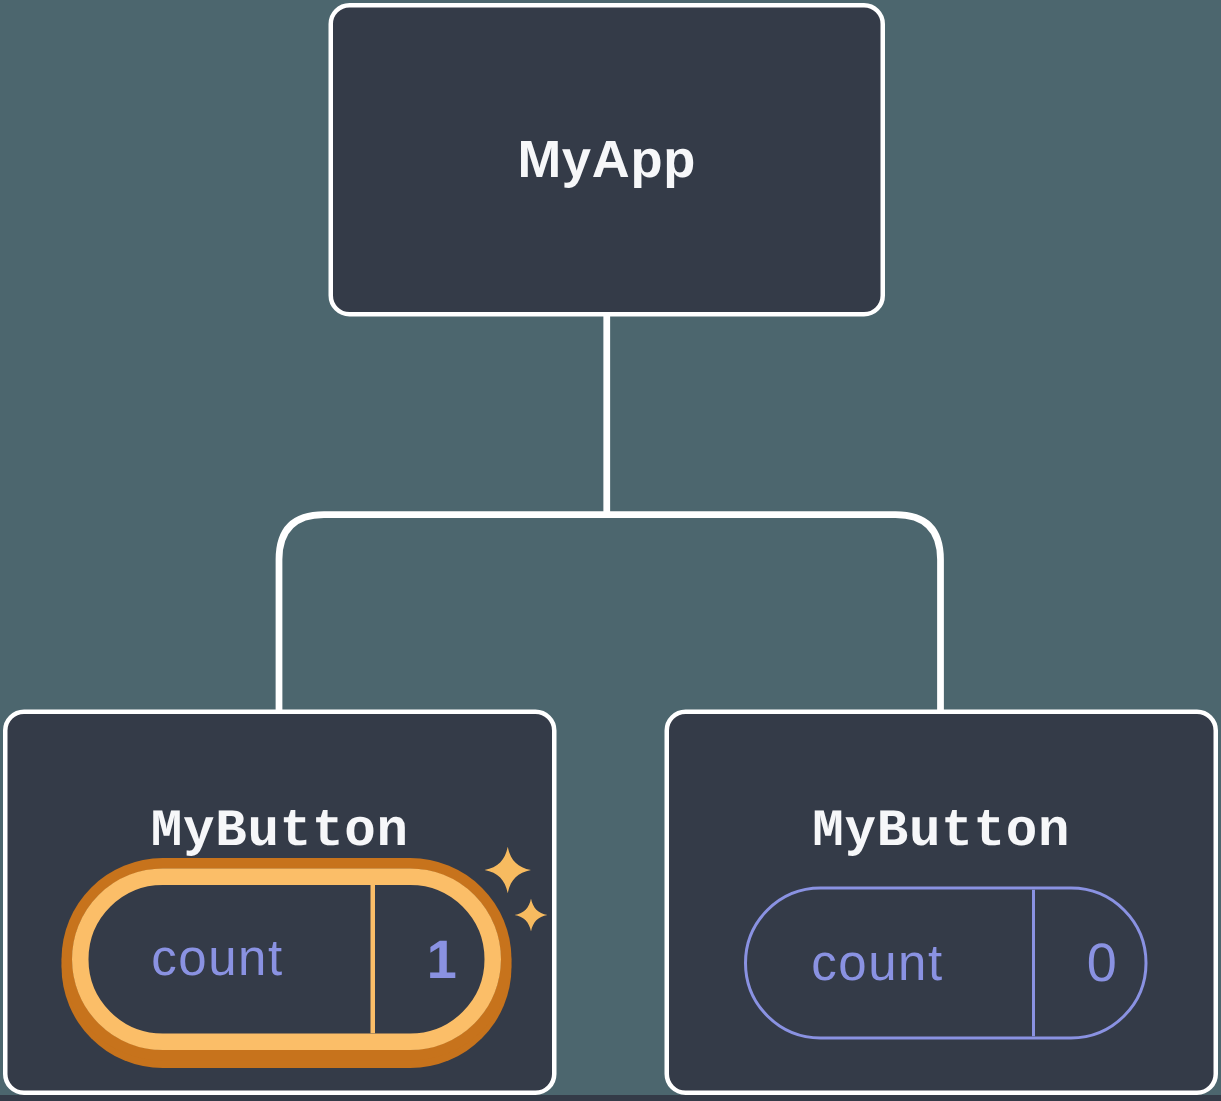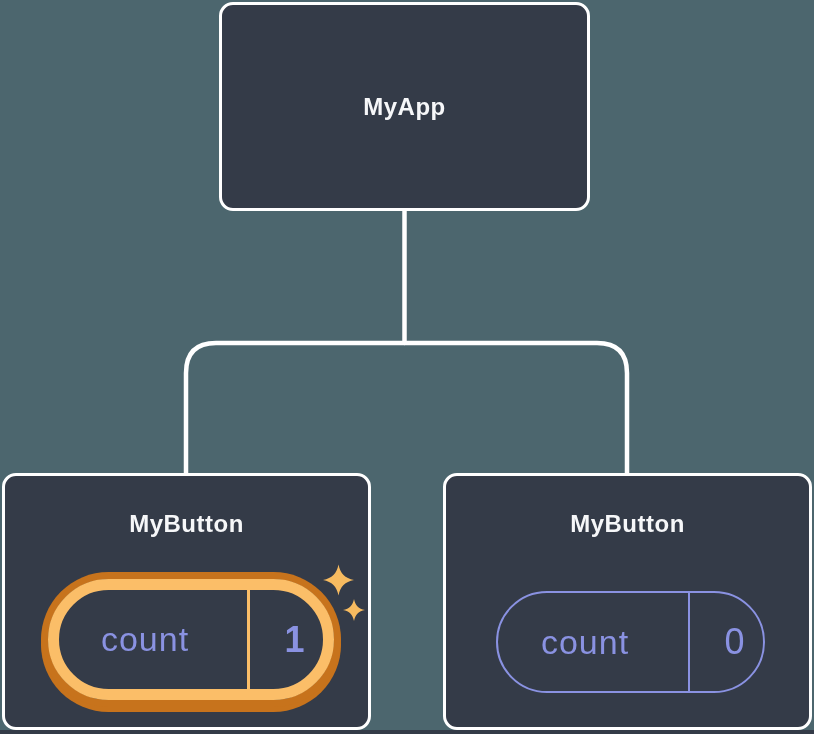--- a/index.html
+++ b/index.html
@@ -55,30 +55,31 @@
     height: 257px;
   }
   .node-child-right {
     left: 443px;
     top: 473px;
     width: 369px;
     height: 257px;
   }
   .node-title {
     color: var(--title-text);
-    font-size: 24px;
+    font-size: 35px;
     font-weight: 600;
     letter-spacing: 0.5px;
     text-align: center;
   }
   .child-title {
     position: absolute;
     left: 0;
     width: 100%;
-    top: 34px;
+    top: 58px;
+    font-family: Liberation Mono, monospace;
   }
   
   .pill {
     position: absolute;
     box-sizing: border-box;
     border-radius: 999px;
     display: flex;
     align-items: stretch;
     overflow: hidden;
     gap: 16px;

